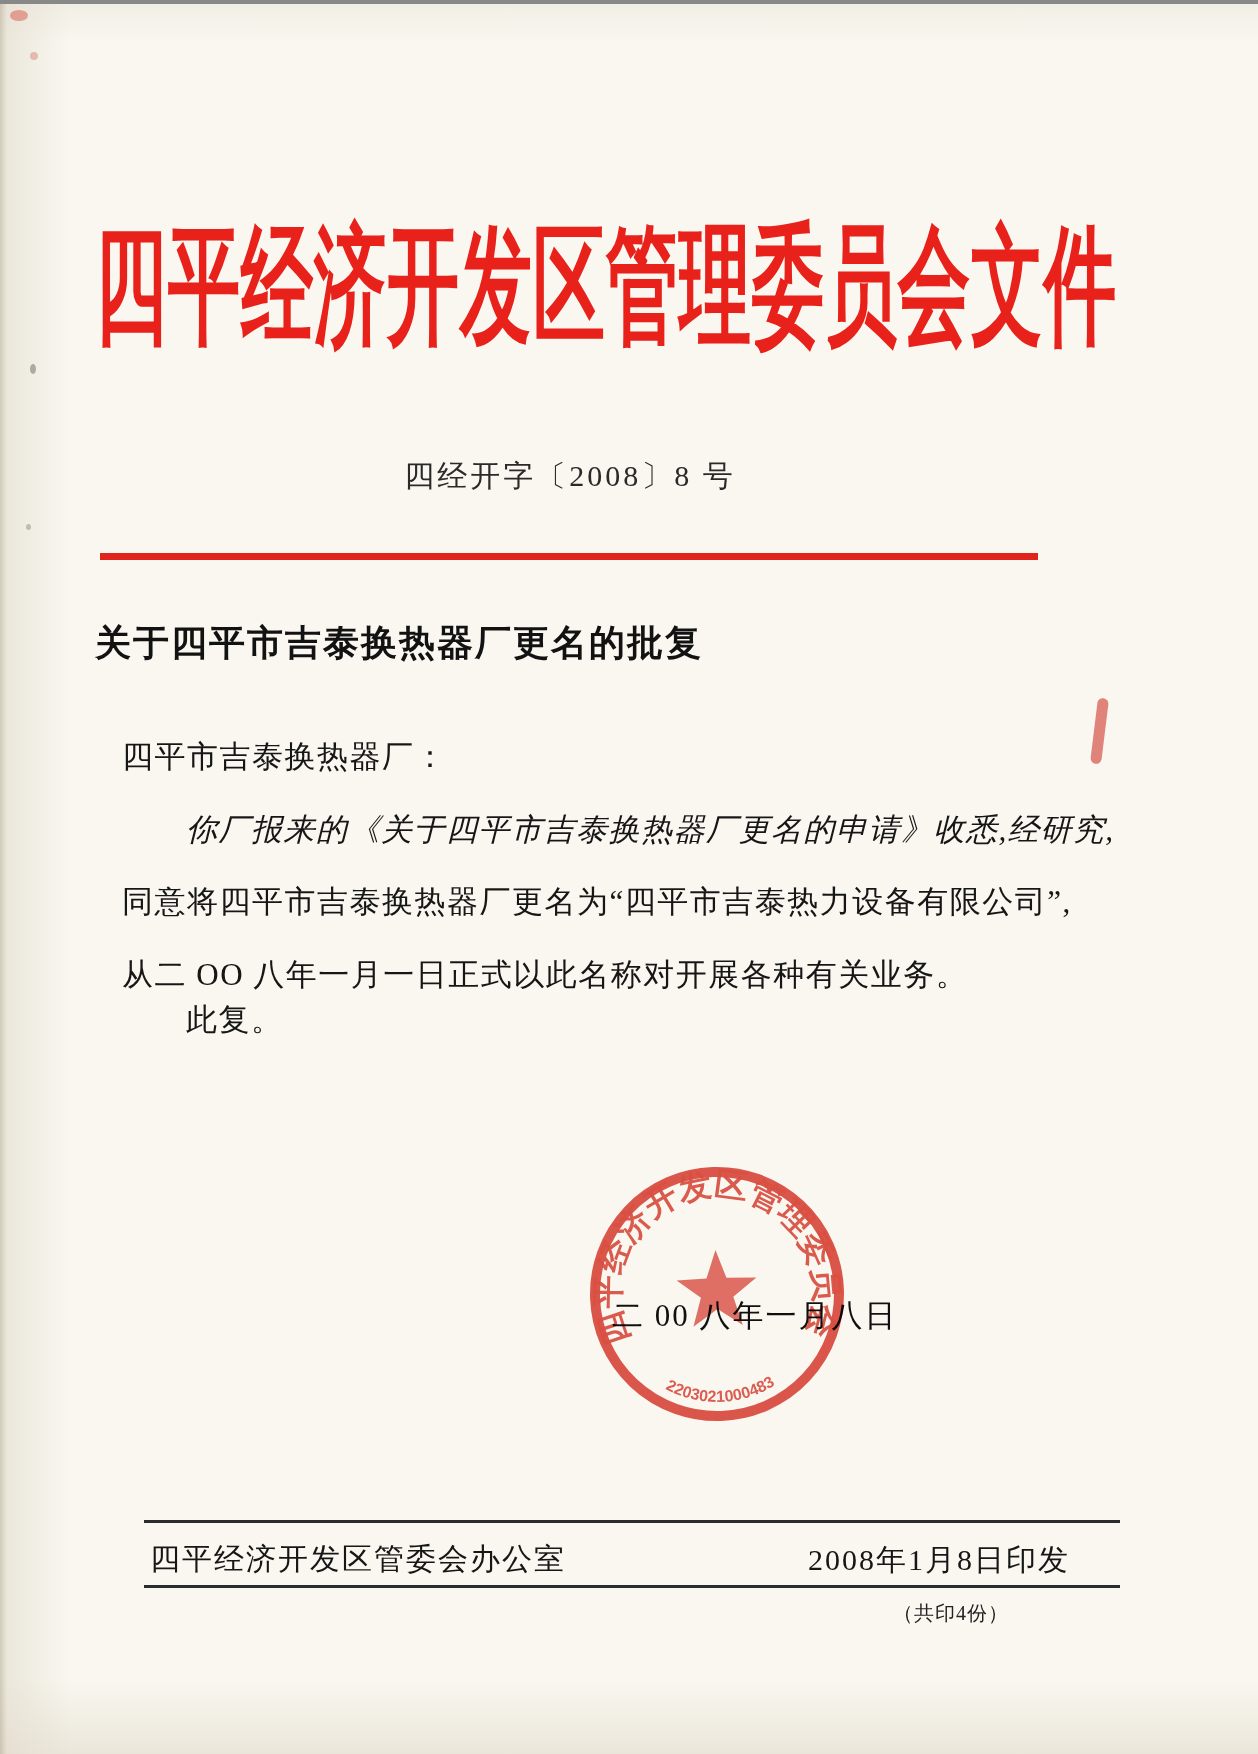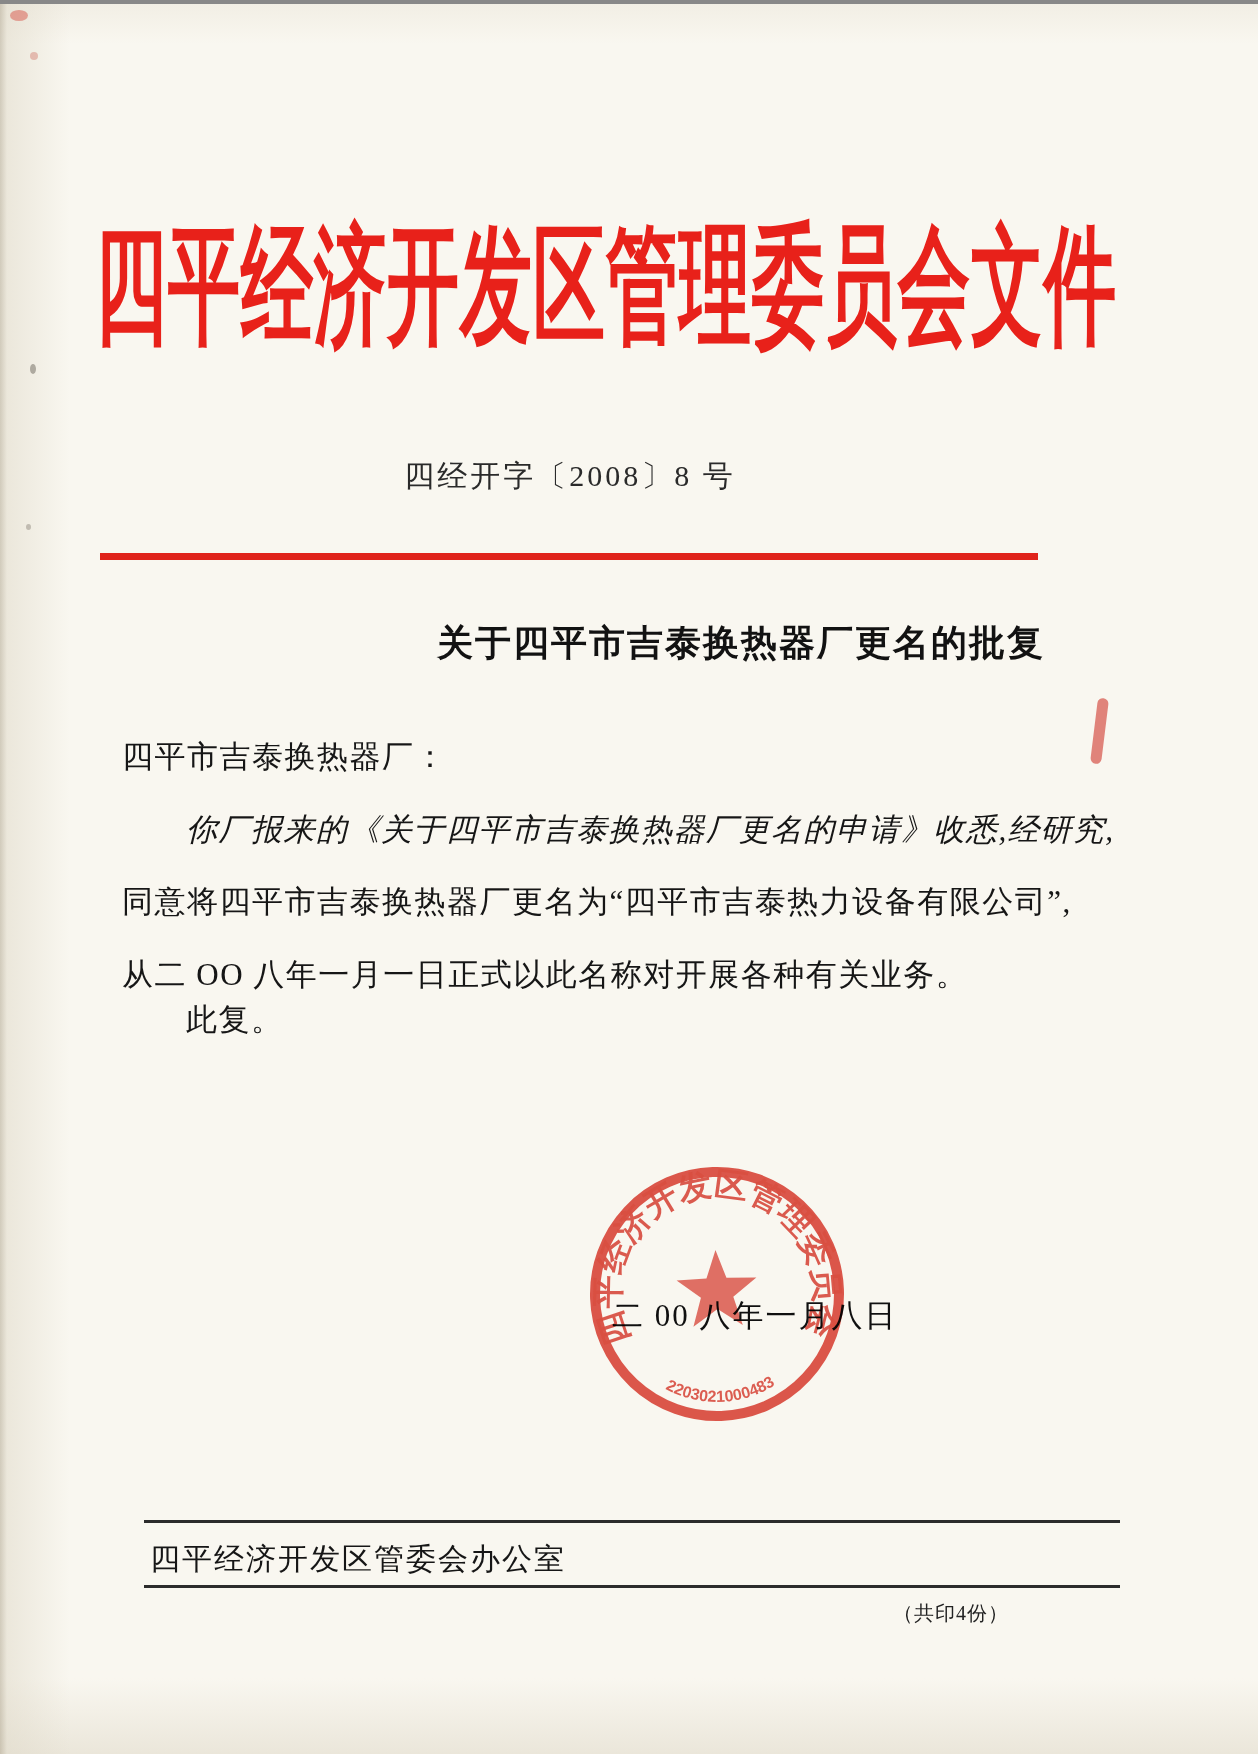--- a/index.html
+++ b/index.html
@@ -27,21 +27,21 @@
   }
   .doc-number{
     position:absolute;left:95px;top:452px;width:950px;
     text-align:center;font-size:30px;letter-spacing:3px;color:#2a2a2a;
   }
   .red-rule{
     position:absolute;left:100px;top:549px;width:938px;height:7px;
     background:#e0231b;
   }
   .subject-title{
-    position:absolute;left:95px;top:615px;width:950px;text-align:right;
+    position:absolute;left:95px;top:615px;width:950px;text-align:left;
     font-family:"Liberation Sans", sans-serif;
     font-size:36px;font-weight:bold;color:#121212;letter-spacing:2px;
   }
   .body-line{
     position:absolute;left:122px;width:900px;
     font-size:31px;letter-spacing:1.5px;color:#161616;white-space:nowrap;
   }
   .body-line.indent{padding-left:64px;}
   .bl-0{top:732px;}
   .bl-1{top:805px;font-style:italic;}
@@ -120,20 +120,21 @@
     </text>
     <text font-family="Liberation Sans, sans-serif" font-size="16" font-weight="bold" fill="#da372a" opacity="0.9">
       <textPath href="#sealArcBottom" startOffset="50%" text-anchor="middle">2203021000483</textPath>
     </text>
   </svg>
 
 
   <div class="hr hr-1"></div>
 
   <div class="issuer">四平经济开发区管委会办公室</div>
+  <div class="issue-date">2008年1月8日印发</div>
 
   <div class="hr hr-2"></div>
 
   <div class="copies">（共印4份）</div>
 
   <div class="speck red-edge"></div>
   <div class="speck r1"></div>
   <div class="speck r2"></div>
   <div class="speck d1"></div>
   <div class="speck d2"></div>

